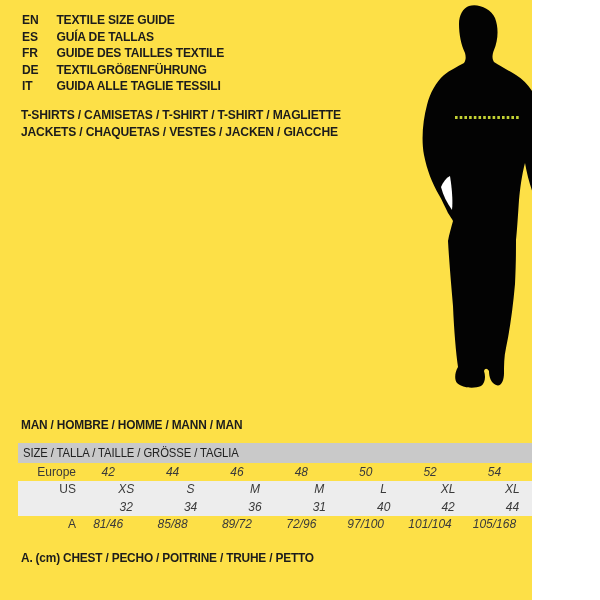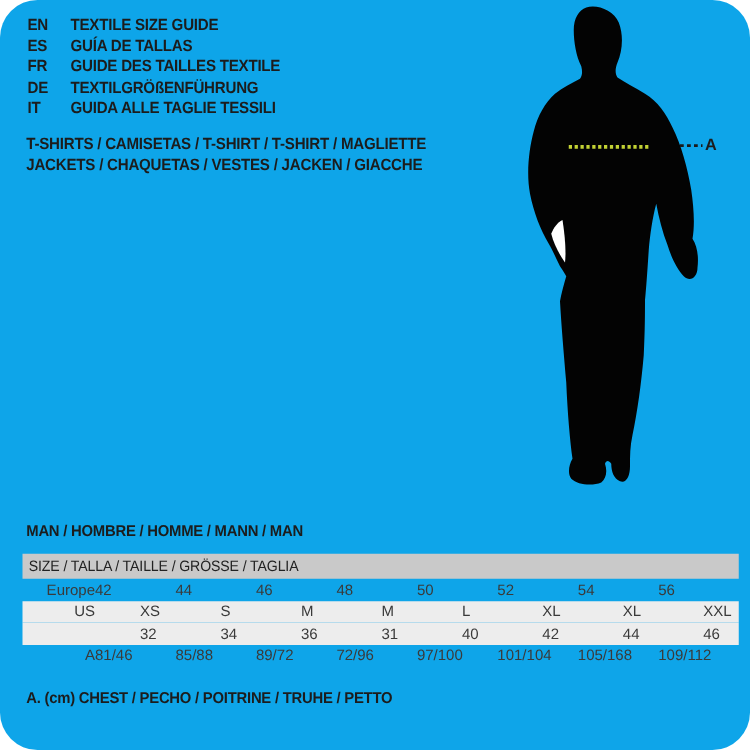--- a/index.html
+++ b/index.html
@@ -1,18 +1,18 @@
 <!DOCTYPE html>
 <html><head>
 <meta charset="utf-8">
 <style>
   html,body{margin:0;padding:0;background:#fff;}
   .page{
-    position:relative;width:600px;height:600px;background:#0ea5e9;overflow:hidden;
-    font-family:"Liberation Sans","DejaVu Sans",sans-serif;color:#1c1c1c;border-radius:30px;
+    position:relative;width:532px;height:600px;background:#fde047;overflow:hidden;
+    font-family:"Liberation Sans","DejaVu Sans",sans-serif;color:#1c1c1c;
   }
   
   .lang-list{position:absolute;left:22px;top:12px;font-size:13px;font-weight:bold;
     line-height:16.6px;letter-spacing:-0.2px;transform:scaleX(.93);transform-origin:left top;white-space:nowrap;}
   .lang-row{display:flex;}
   .lang-code{width:37px;flex:0 0 37px;}
   
   .categories{position:absolute;left:21px;top:106px;font-size:13px;font-weight:bold;
     line-height:17px;letter-spacing:-0.2px;transform:scaleX(.93);transform-origin:left top;white-space:nowrap;}
   
@@ -23,21 +23,21 @@
     letter-spacing:-0.2px;transform:scaleX(.95);transform-origin:left top;white-space:nowrap;}
   
   .size-table{position:absolute;left:18px;top:443px;width:573px;}
   .thead{height:20px;background:#c9c9c9;color:#222;font-size:12px;line-height:20px;
     padding-left:5px;box-sizing:border-box;white-space:nowrap;}
   .thead span{display:inline-block;transform:scaleX(.94);transform-origin:left center;letter-spacing:-0.1px;}
   .trow{display:grid;grid-template-columns:58px repeat(8,1fr);height:17.5px;align-items:center;
     font-size:12px;color:#3a3a3a;}
   .trow.shaded{background:#ededed;gap:36px;}
   .tlabel{padding-left:5px;text-align:right;}
-  .tcell{text-align:left;}
+  .tcell{text-align:center;font-style:italic;}
   
   .footnote{position:absolute;left:21px;top:551px;font-size:12.5px;font-weight:bold;
     letter-spacing:-0.2px;transform:scaleX(.95);transform-origin:left top;white-space:nowrap;}
 </style>
 </head>
 <body>
 
 <div class="page">
 
   <div class="lang-list">

